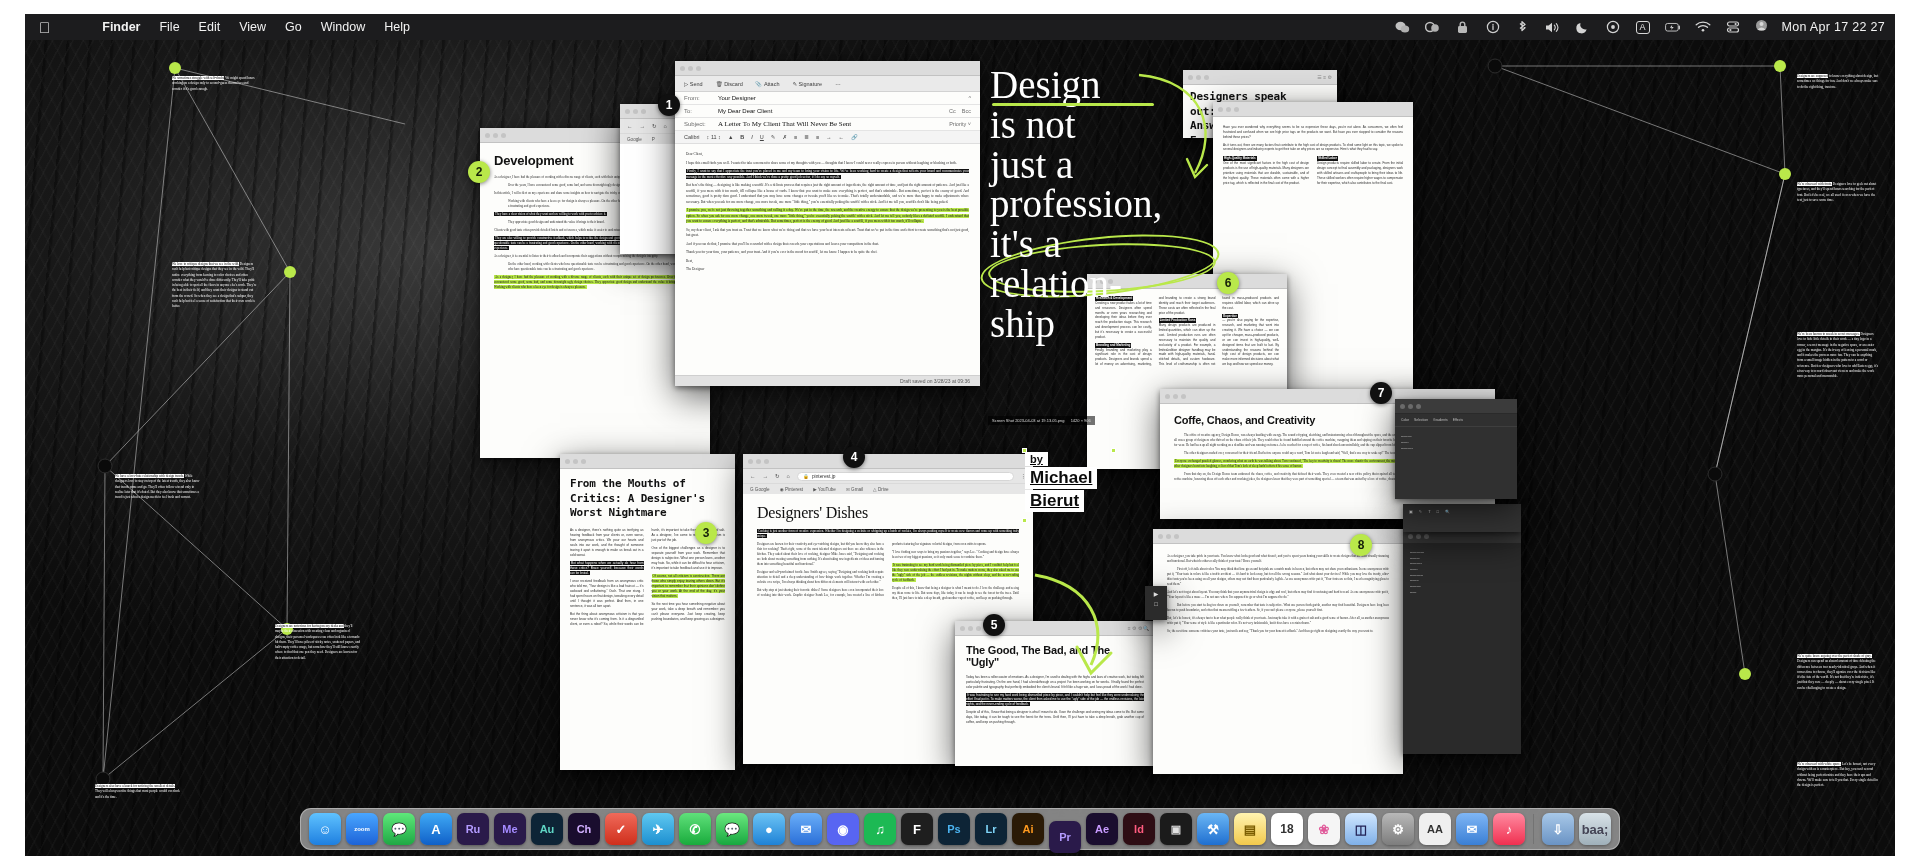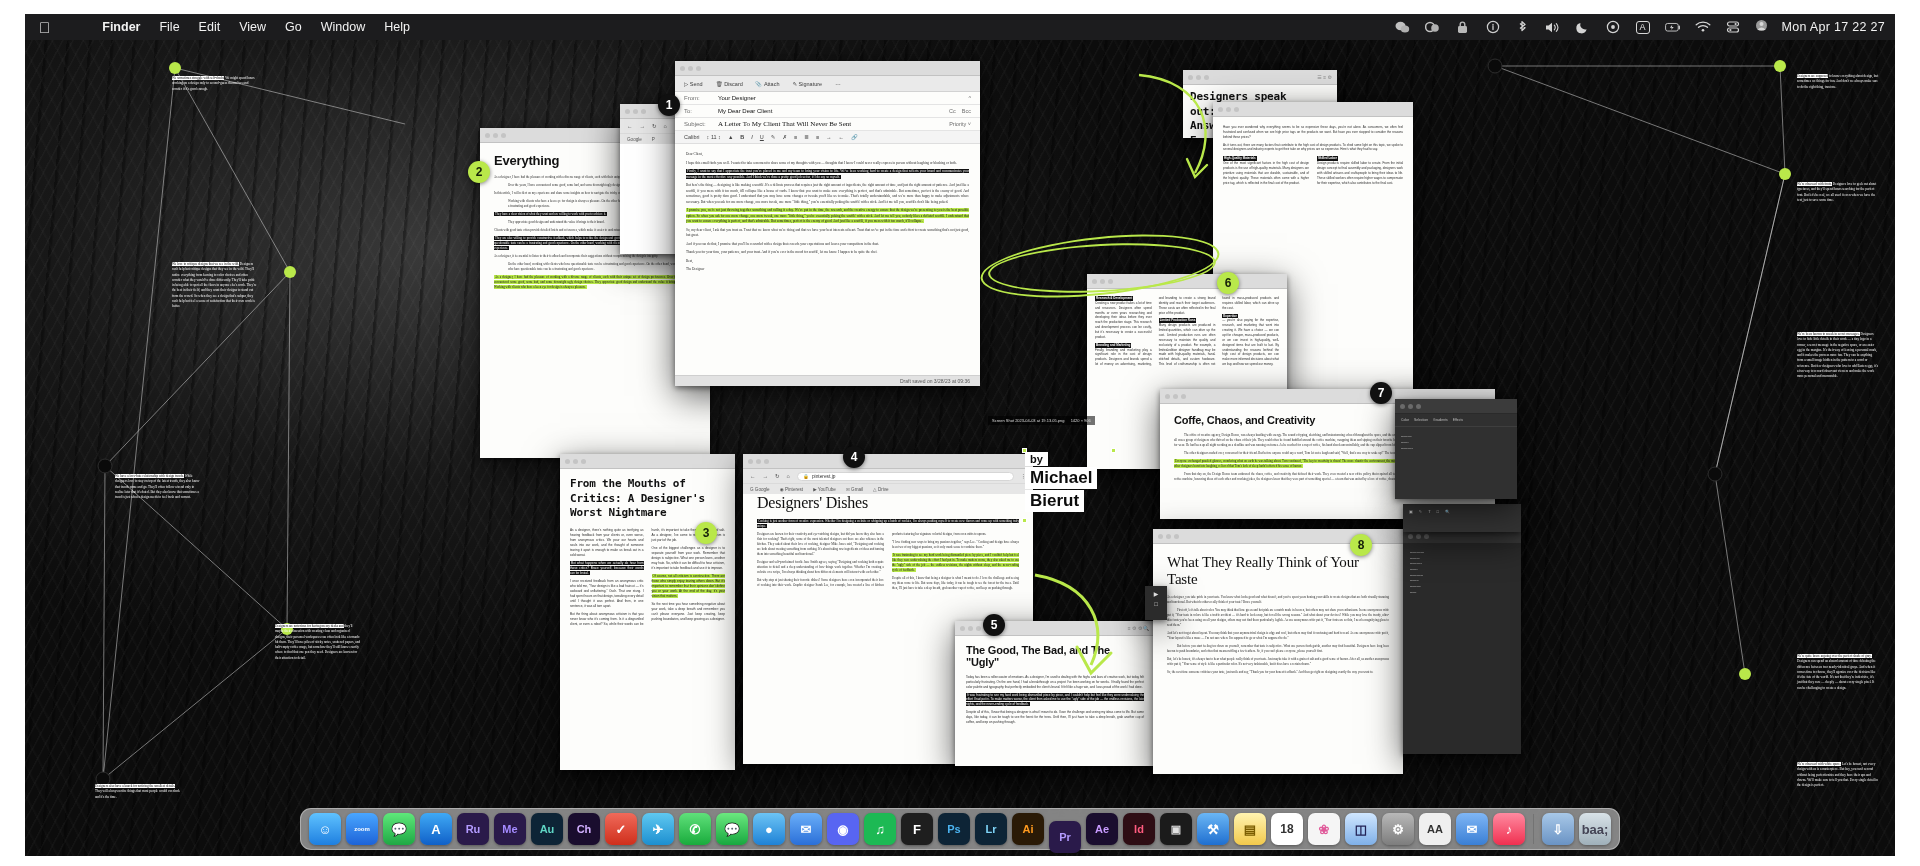--- a/index.html
+++ b/index.html
@@ -363,21 +363,21 @@
       <span>Let's be honest, not every design with us is a masterpiece. But hey, you can't second without being perfectionists and they have their ups and downs. We'll make sure to tell you that. Every single detail in the design is perfect.</span>
     </div>
 
     <div class="win" style="left:455px; top:114px; width:230px; height:330px;">
       <div class="tbar">
         <span class="dot"></span>
         <span class="dot"></span>
         <span class="dot"></span>
       </div>
       <div class="doc-pad">
-        <div class="doc-h">Everything</div>
+        <div class="doc-h">Development</div>
         <div class="body-txt">
           <p>As a designer, I have had the pleasure of working with a diverse range of clients, each with their unique set of design preferences.</p>
           <p style="padding-left:14px;">Over the years, I have encountered some good, some bad, and some downright ugly design choices.</p>
           <p>In this article, I will reflect on my experience and share some insights on how to navigate the tricky waters of design preferences.</p>
           <p style="padding-left:14px;">Working with clients who have a keen eye for design is always a pleasure. On the other hand, working with clients who have questionable taste can be a frustrating and good experience.</p>
           <p><span class="hl-black">They have a clear vision of what they want and are willing to work with you to achieve it.</span></p>
           <p style="padding-left:14px;">They appreciate good design and understand the value it brings to their brand.</p>
           <p>Clients with good taste often provide detailed briefs and references, which make it easier to understand their design preferences.</p>
           <p><span class="hl-black">They are also willing to provide constructive feedback, which helps to refine the design and good further. On the other hand, working with clients who have questionable taste can be a frustrating and good experience. On the other hand, working with clients who have questionable taste can be a frustrating and good experience.</span></p>
           <p>As a designer, it is essential to listen to their feedback and incorporate their suggestions without compromising the design's integrity.</p>
@@ -463,34 +463,43 @@
           <p>Thank you for your time, your patience, and your trust. And if you're ever in the mood for soufflé, let me know. I happen to be quite the chef.</p>
           <p>Best,</p>
           <p>The Designer</p>
         </div>
       </div>
       <div class="status">
         <span>Draft saved on 3/28/23 at 09:36</span>
       </div>
     </div>
 
+    <div id="headline" style="left:965px; top:52px;">
+      <span class="hl-line underline">Design</span>
+      <span class="hl-line">is not</span>
+      <span class="hl-line">just a</span>
+      <span class="hl-line" style="position:relative;">profession,</span>
+      <span class="hl-line">it's a</span>
+      <span class="hl-line">relation-</span>
+      <span class="hl-line">ship</span>
+    </div>
     <div class="ellipse" style="left:955px; top:223px; width:240px; height:58px;"></div>
     <div class="ellipse" style="left:963px; top:230px; width:228px; height:48px; transform:rotate(-3deg);"></div>
 
     <svg class="arrow" style="left:1108px; top:55px;" width="95" height="120" viewBox="0 0 95 120">
       <path d="M6 6 C70 12, 86 60, 62 104" fill="none" stroke="#b9e84a" stroke-width="2.4"></path>
       <path d="M54 90 L62 108 L74 96" fill="none" stroke="#b9e84a" stroke-width="2.4" stroke-linecap="round"></path>
     </svg>
 
     <svg class="arrow" style="left:1000px; top:555px;" width="110" height="115" viewBox="0 0 110 115">
       <path d="M10 6 C66 16, 84 56, 66 96" fill="none" stroke="#b9e84a" stroke-width="3"></path>
       <path d="M52 78 L66 104 L86 84" fill="none" stroke="#b9e84a" stroke-width="3" stroke-linecap="round"></path>
     </svg>
 
-    <div id="attrib" style="left:1000px; top:438px;">
+    <div id="attrib" style="left:1000px; top:438px;text-decoration:underline;">
       <span class="ln small">by</span>
       <span class="ln">Michael</span>
       <span class="ln">Bierut</span>
       <span class="handle" style="left:-3px; top:-4px;"></span>
       <span class="handle" style="left:86px; top:-4px;"></span>
       <span class="handle" style="left:-3px; top:66px;"></span>
     </div>
 
     <div class="win" style="left:1158px; top:56px; width:154px; height:68px;">
       <div class="tbar">
@@ -608,21 +617,21 @@
         </span>
         <span>⋮</span>
       </div>
       <div class="brow2">
         <span>G <span>Google</span></span>
         <span>◉ <span>Pinterest</span></span>
         <span>▶ <span>YouTube</span></span>
         <span>✉ <span>Gmail</span></span>
         <span>△ <span>Drive</span></span>
       </div>
-      <div style="background:#fdfdfb;padding:0 14px;height:100%;">
+      <div style="background:#fdfdfb;padding:10px 14px;height:100%;">
         <div class="doc-h serif" style="font-size:16px;">Designers' Dishes</div>
         <div class="body-txt">
           <p><span class="hl-black">Cooking is just another form of creative expression. Whether I'm designing a website or whipping up a batch of cookies, I'm always pushing myself to create new flavors and come up with something truly unique.</span></p>
           <div class="cols2">
             <p>Designers are known for their creativity and eye-catching designs, but did you know they also have a flair for cooking? That's right, some of the most talented designers out there are also whizzes in the kitchen. They asked about their love of cooking, designer Mike Jones said, "Designing and cooking are both about creating something from nothing. It's about taking raw ingredients or ideas and turning them into something beautiful and functional."</p>
             <p>Designer and self-proclaimed foodie Jane Smith agrees, saying "Designing and cooking both require attention to detail and a deep understanding of how things work together. Whether I'm creating a website or a recipe, I'm always thinking about how different elements will interact with each other."</p>
             <p>But why stop at just sharing their favorite dishes? Some designers have even incorporated their love of cooking into their work. Graphic designer Sarah Lee, for example, has created a line of kitchen products featuring her signature colorful designs, from oven mitts to aprons.</p>
             <p>"I love finding new ways to bring my passions together," says Lee. "Cooking and design have always been two of my biggest passions, so it only made sense to combine them."</p>
             <p><span class="hl-green">It was frustrating to see my hard work being dismantled piece by piece, and I couldn't help but feel like they were undervaluing the effort I had put in. To make matters worse, they also asked me to use the "ugly" side of the job — the endless revisions, the nights without sleep, and the never-ending cycle of feedback.</span></p>
             <p>Despite all of this, I know that being a designer is what I meant to do. I love the challenge and seeing my ideas come to life. But some days, like today, it can be tough to see the forest for the trees. Until then, I'll just have to take a deep breath, grab another cup of coffee, and keep on pushing through.</p>
@@ -649,21 +658,20 @@
       </div>
     </div>
 
     <div class="win" style="left:1128px; top:515px; width:250px; height:245px;">
       <div class="tbar">
         <span class="dot"></span>
         <span class="dot"></span>
         <span class="dot"></span>
       </div>
       <div class="doc-pad">
-        <div class="doc-h serif" style="font-size:15px;">What They Really Think of Your Taste</div>
         <div class="body-txt">
           <p>As a designer, you take pride in your taste. You know what looks good and what doesn't, and you've spent years honing your skills to create designs that are both visually stunning and functional. But what do others really think of your taste? Brace yourself.</p>
           <p style="text-indent:10px;">First off, let's talk about color. You may think that lime green and hot pink are a match made in heaven, but others may not share your enthusiasm. In one anonymous critic put it, "Your taste in colors is like a traffic accident — it's hard to look away, but for all the wrong reasons." And what about your devices? While you may love the trendy, ultra-thin fonts you've been using on all your designs, others may not find them particularly legible. As one anonymous critic put it, "Your fonts are so thin, I need a magnifying glass to read them."</p>
           <p>And let's not forget about layout. You may think that your asymmetrical design is edgy and cool, but others may find it confusing and hard to read. As one anonymous critic put it, "Your layout is like a maze — I'm not sure where I'm supposed to go or what I'm supposed to do."</p>
           <p style="text-indent:10px;">But before you start feeling too down on yourself, remember that taste is subjective. What one person finds garish, another may find beautiful. Designers have long been known to push boundaries, and often that means ruffling a few feathers. So, if you can't please everyone, please yourself first.</p>
           <p>But, let's be honest, it's always fun to hear what people really think of your taste. Just maybe take it with a grain of salt and a good sense of humor. After all, as another anonymous critic put it, "Your sense of style is like a particular color. It's not very fashionable, but it does have a certain charm."</p>
           <p>So, the next time someone criticizes your taste, just smile and say, "Thank you for your honest feedback." And then go right on designing exactly the way you want to.</p>
         </div>
       </div>
     </div>

